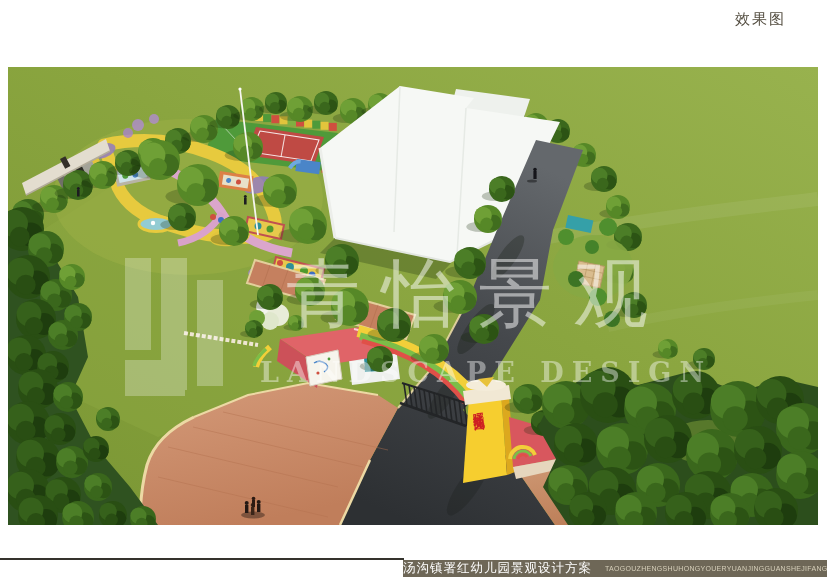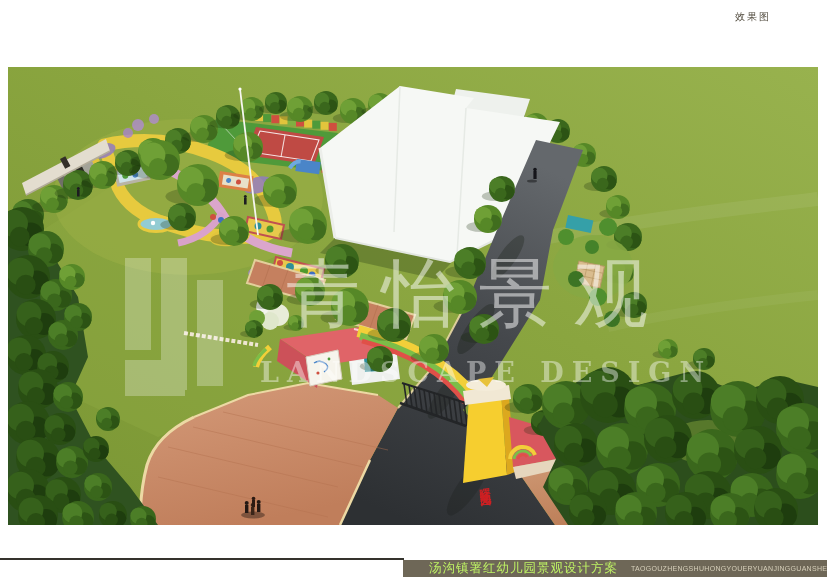--- a/index.html
+++ b/index.html
@@ -1,41 +1,41 @@
 <!DOCTYPE html>
 <html><head>
 <meta charset="utf-8">
 <style>
   html,body{margin:0;padding:0;background:#fff;}
   .page{position:relative;width:827px;height:585px;background:#ffffff;overflow:hidden;
         font-family:"Liberation Sans",sans-serif;}
-  .fx-label{position:absolute;left:735px;top:10px;font-size:10px;letter-spacing:2px;
+  .fx-label{position:absolute;left:735px;top:10px;font-size:15px;letter-spacing:2px;
             color:#534d40;font-family:Liberation Sans, sans-serif;}
-  .render{position:absolute;left:8px;top:67px;width:810px;height:458px;overflow:hidden;text-align:right;}
+  .render{position:absolute;left:8px;top:67px;width:810px;height:458px;overflow:hidden;}
   .render svg{display:block;}
   
   .wm-logo{position:absolute;left:117px;top:191px;width:110px;height:150px;opacity:.27;pointer-events:none;}
   .wm-logo i{position:absolute;background:#fff;display:block;}
   .wm-b1{left:0;top:0;width:26px;height:92px;}
   .wm-b2{left:36px;top:0;width:26px;height:132px;}
   .wm-b3{left:72px;top:22px;width:26px;height:106px;}
   .wm-b4{left:0;top:102px;width:60px;height:36px;}
   .wm-cn{position:absolute;left:278px;top:184px;font-size:74px;line-height:84px;letter-spacing:22px;
          color:rgba(255,255,255,.5);font-family:"DejaVu Serif",serif;white-space:nowrap;pointer-events:none;}
   .wm-en{position:absolute;left:252px;top:290px;font-size:27px;letter-spacing:8px;
          color:rgba(255,255,255,.42);font-family:"DejaVu Serif",serif;white-space:nowrap;pointer-events:none;font-weight:bold;}
   .pillar-label{position:absolute;left:463px;top:336px;width:20px;height:86px;
          writing-mode:vertical-rl;text-orientation:upright;font-size:11px;line-height:20px;
          font-weight:bold;color:#ce2023;letter-spacing:2px;transform:rotate(-5deg);
          font-family:sans-serif;pointer-events:none;}
   
   .footer-line{position:absolute;left:0;top:558px;width:404px;height:2px;background:#35332d;}
   .footer-bar{position:absolute;left:403px;top:560px;width:424px;height:17px;background:#6e6757;
               display:flex;align-items:center;}
-  .ft-cn{margin-left:26px;font-size:12.5px;letter-spacing:1px;color:#bef264;white-space:nowrap;
+  .ft-cn{font-size:12.5px;letter-spacing:1px;color:#ffffff;white-space:nowrap;
          font-family:Liberation Serif, serif;}
   .ft-py{margin-left:13px;font-size:7px;letter-spacing:.3px;color:#d6cfba;white-space:nowrap;
          font-family:"Liberation Sans",sans-serif;}
 </style>
 </head>
 <body>
 
 <div class="page">
 
   <div class="fx-label">效果图</div>

